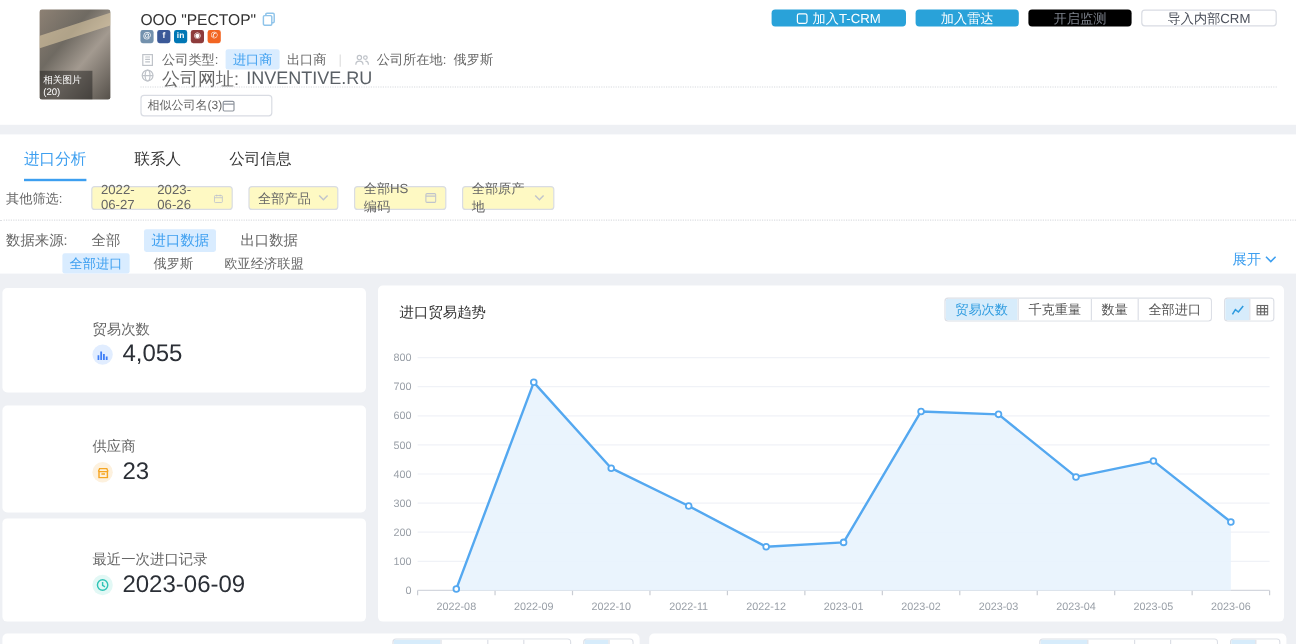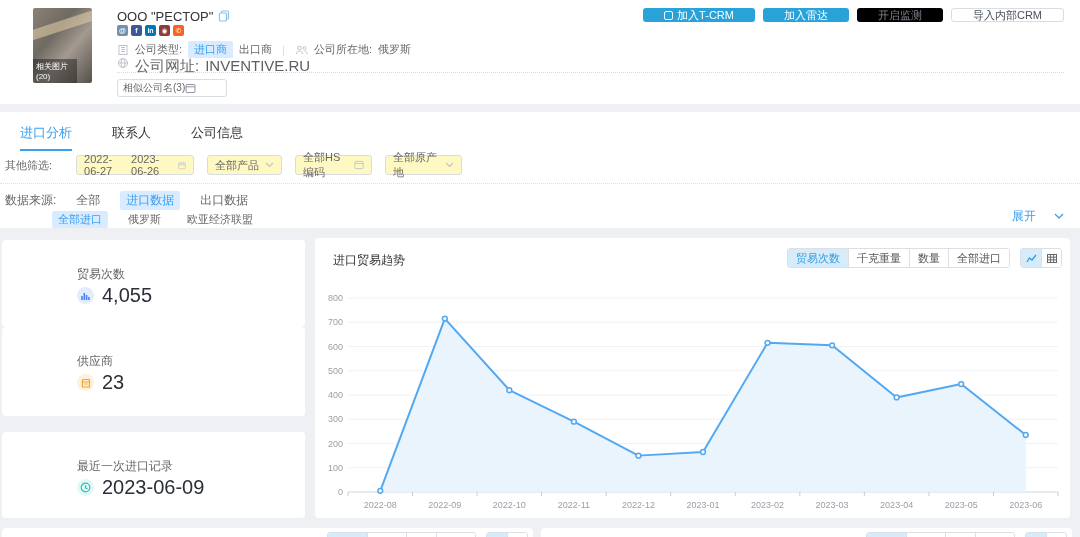--- a/index.html
+++ b/index.html
@@ -49,21 +49,21 @@
   .fbox { height:20px; border:1px solid #d9dce3; border-radius:3px; background:#fef9c3; display:flex;
           align-items:center; padding:0 7px; margin-right:13px; color:#666; cursor:pointer; gap:6px; }
   .date-box { width:118px; justify-content:space-between; }
   .fbox .grow { flex:1; }
   .dotted-hr2 { position:absolute; left:0; right:0; top:71px; border-top:1px dotted #dcdee2; }
   .src-row { position:absolute; left:5px; top:79px; display:flex; align-items:center; gap:14px; font-size:12px; color:#666; }
   .src-row2 { position:absolute; left:52px; top:99px; display:flex; align-items:center; gap:14px; font-size:11px; color:#666; }
   .src-opt { cursor:pointer; padding:1px 6px; border-radius:2px; }
   .src-opt.active { background:#d9ecff; color:#3d9ff0; }
   .expand-link { position:absolute; right:16px; top:96px; color:#3d9ff0; font-size:12px; display:flex;
-                 align-items:center; gap:18px; cursor:pointer; }
+                 align-items:center; gap:3px; cursor:pointer; }
 
   
   .stat-card { position:absolute; left:2px; width:303px; background:#fff; border-radius:4px; }
   .stat-label { position:absolute; left:75px; top:26px; font-size:12px; color:#666; }
   .stat-valrow { position:absolute; left:75px; top:44px; display:flex; align-items:center; gap:8px; }
   .stat-ic { width:17px; height:17px; border-radius:50%; display:flex; align-items:center; justify-content:center; }
   .stat-val { font-size:20px; color:#2b2f36; }
 
   
   .chart-card { position:absolute; left:315px; top:238px; width:755px; height:280px; background:#fff; border-radius:4px; }
@@ -234,21 +234,21 @@
     <div class="stat-valrow">
       <span class="stat-ic" style="background:#e1edff">
         <svg width="9" height="9" viewBox="0 0 9 9">
             <path d="M1 9V5M3.3 9V2M5.6 9V4M7.9 9V6" stroke="#3f7ef7" stroke-width="1.5"></path>
           </svg>
       </span>
       <span class="stat-val">4,055</span>
     </div>
   </div>
 
-  <div class="stat-card" style="top:327px; height:89px;">
+  <div class="stat-card" style="top:338px; height:89px;">
     <div class="stat-label">供应商</div>
     <div class="stat-valrow">
       <span class="stat-ic" style="background:#fdf1de">
         <svg width="10" height="10" viewBox="0 0 10 10">
           <path d="M1.5 4h7v5h-7z" fill="none" stroke="#f5a623" stroke-width="1.2"></path>
           <path d="M1 4l1-2.5h6L9 4M3.5 6h3" fill="none" stroke="#f5a623" stroke-width="1.2"></path>
         </svg>
       </span>
       <span class="stat-val">23</span>
     </div>

